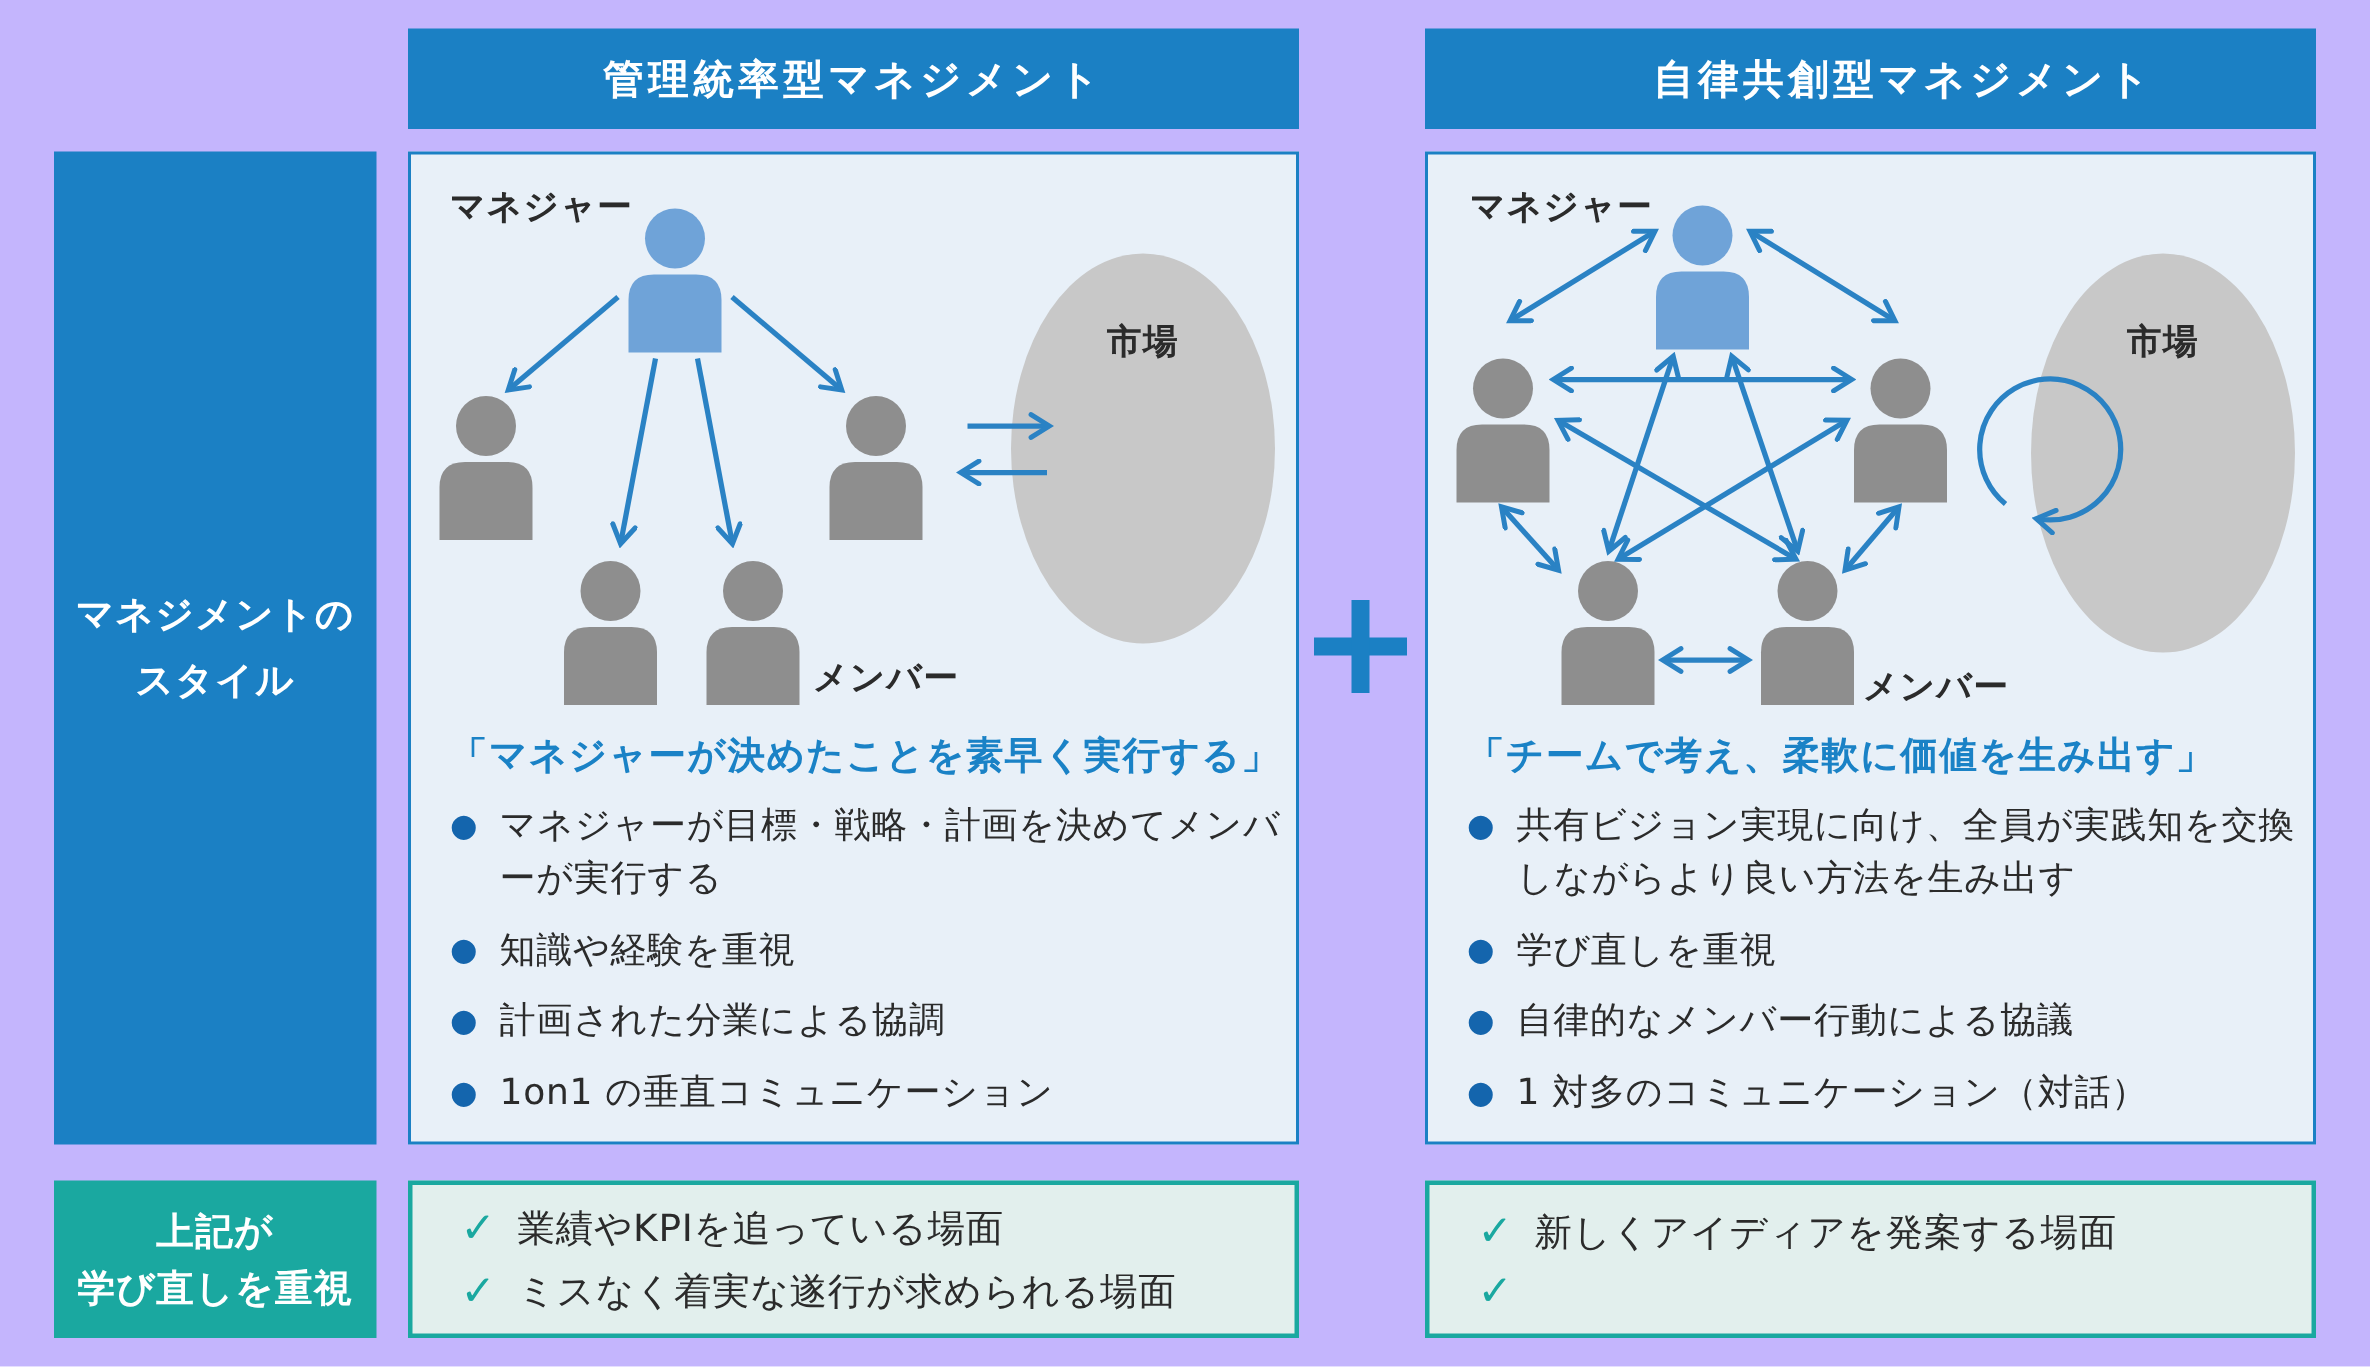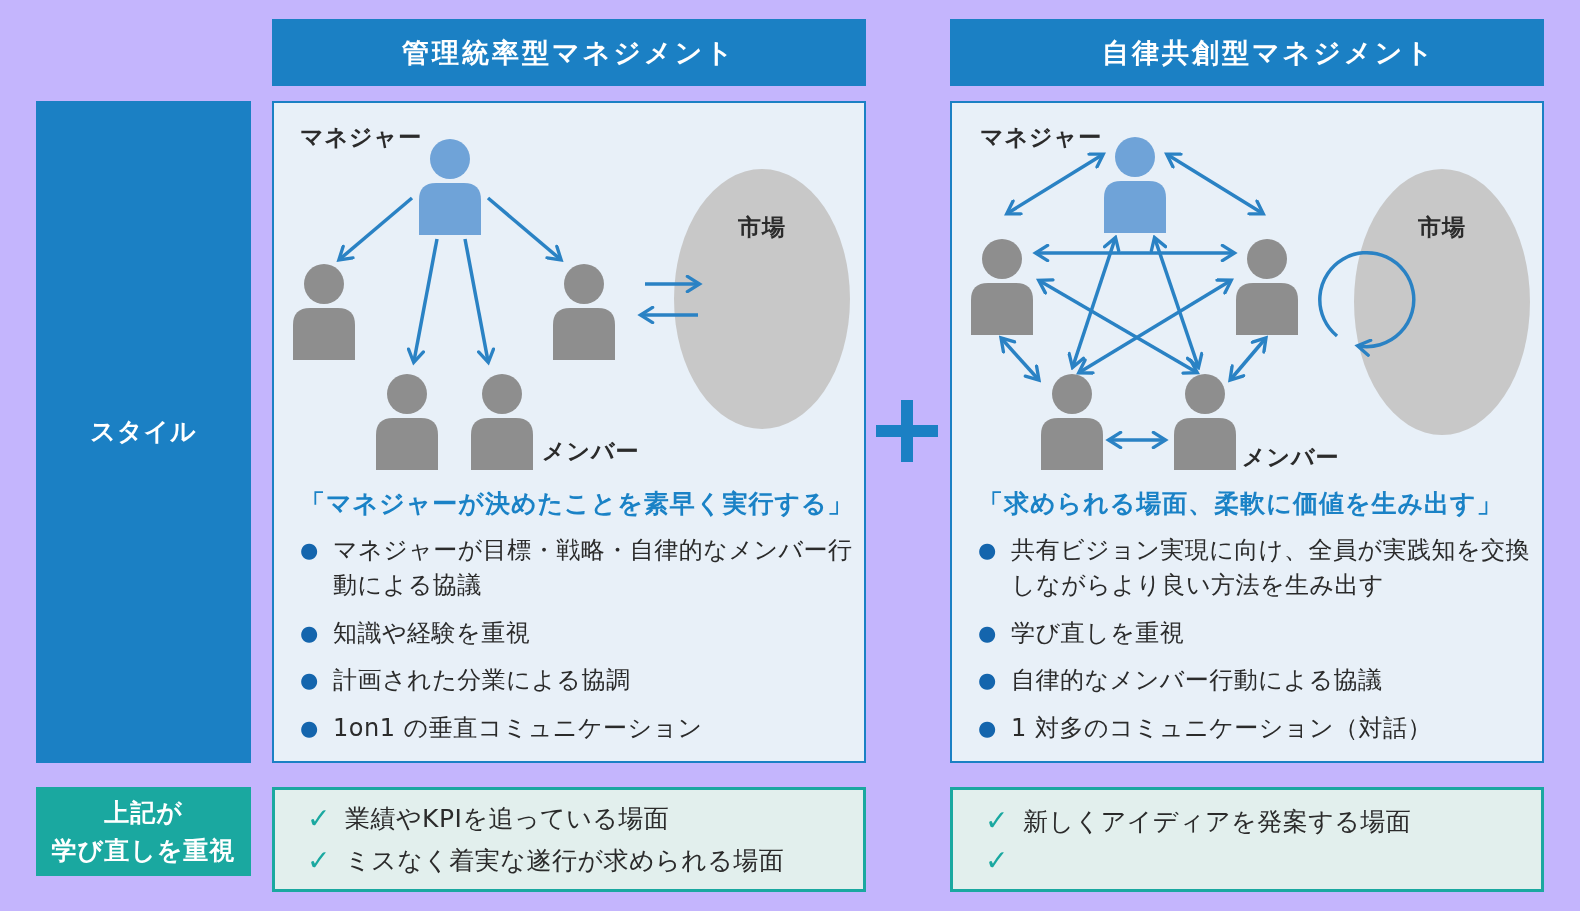--- a/index.html
+++ b/index.html
@@ -20,21 +20,21 @@
   .col-header.left  { left:272px; }
   .col-header.right { left:950px;padding-left:44px; }
 
   
   .rail {
     position:absolute; left:36px; width:215px; color:#ffffff;
     display:flex; flex-direction:column; align-items:center; justify-content:center;
     font-weight:bold; text-align:center;
   }
   .rail-style { top:101px; height:662px; background:#1b80c4; font-size:25px; line-height:1.75; letter-spacing:1px; }
-  .rail-scene { top:787px; height:89px; background:#1aa8a0; font-size:25px; line-height:1.5; letter-spacing:1px; }
+  .rail-scene { top:787px; height:105px; background:#1aa8a0; font-size:25px; line-height:1.5; letter-spacing:1px; }
 
   
   .panel {
     position:absolute; top:101px; width:594px; height:662px;
     background:#e8f0f8; border:2px solid #1b80c4;
   }
   .panel.left  { left:272px; }
   .panel.right { left:950px; }
   .diagram { position:absolute; top:0; left:0; }
 
@@ -71,20 +71,21 @@
 <div class="canvas">
 
   <div class="col-header left">
     <span>管理統率型マネジメント</span>
   </div>
   <div class="col-header right">
     <span>自律共創型マネジメント</span>
   </div>
 
   <div class="rail rail-style">
+    <div>マネジメントの</div>
     <div>スタイル</div>
   </div>
   <div class="rail rail-scene">
     <div>上記が</div>
     <div>学び直しを重視</div>
   </div>
 
   <div class="panel left">
     <svg class="diagram" width="590" height="378" viewBox="0 0 590 378">
       <defs>
@@ -117,21 +118,21 @@
 
       <text class="svg-label" x="26" y="42">マネジャー</text>
       <text class="svg-label" x="268" y="356">メンバー</text>
     </svg>
 
     <div class="panel-text">
       <p class="quote">「マネジャーが決めたことを素早く実行する」</p>
       <ul class="bullets">
         <li>
             <span class="dot">●</span>
-            <span>マネジャーが目標・戦略・自律的なメンバー行動による協議</span>
+            <span>マネジャーが目標・戦略・計画を決めてメンバーが実行する</span>
           </li>
         <li>
             <span class="dot">●</span>
             <span>知識や経験を重視</span>
           </li>
         <li>
             <span class="dot">●</span>
             <span>計画された分業による協調</span>
           </li>
         <li>
@@ -178,21 +179,21 @@
       <use href="#person" x="50" y="156" fill="#8e8e8e"></use>
       <use href="#person" x="315" y="156" fill="#8e8e8e"></use>
       <use href="#person" x="120" y="291" fill="#8e8e8e"></use>
       <use href="#person" x="253" y="291" fill="#8e8e8e"></use>
 
       <text class="svg-label" x="28" y="42">マネジャー</text>
       <text class="svg-label" x="290" y="362">メンバー</text>
     </svg>
 
     <div class="panel-text">
-      <p class="quote">「求められる場面、柔軟に価値を生み出す」</p>
+      <p class="quote">「チームで考え、柔軟に価値を生み出す」</p>
       <ul class="bullets">
         <li>
             <span class="dot">●</span>
             <span>共有ビジョン実現に向け、全員が実践知を交換しながらより良い方法を生み出す</span>
           </li>
         <li>
             <span class="dot">●</span>
             <span>学び直しを重視</span>
           </li>
         <li>

